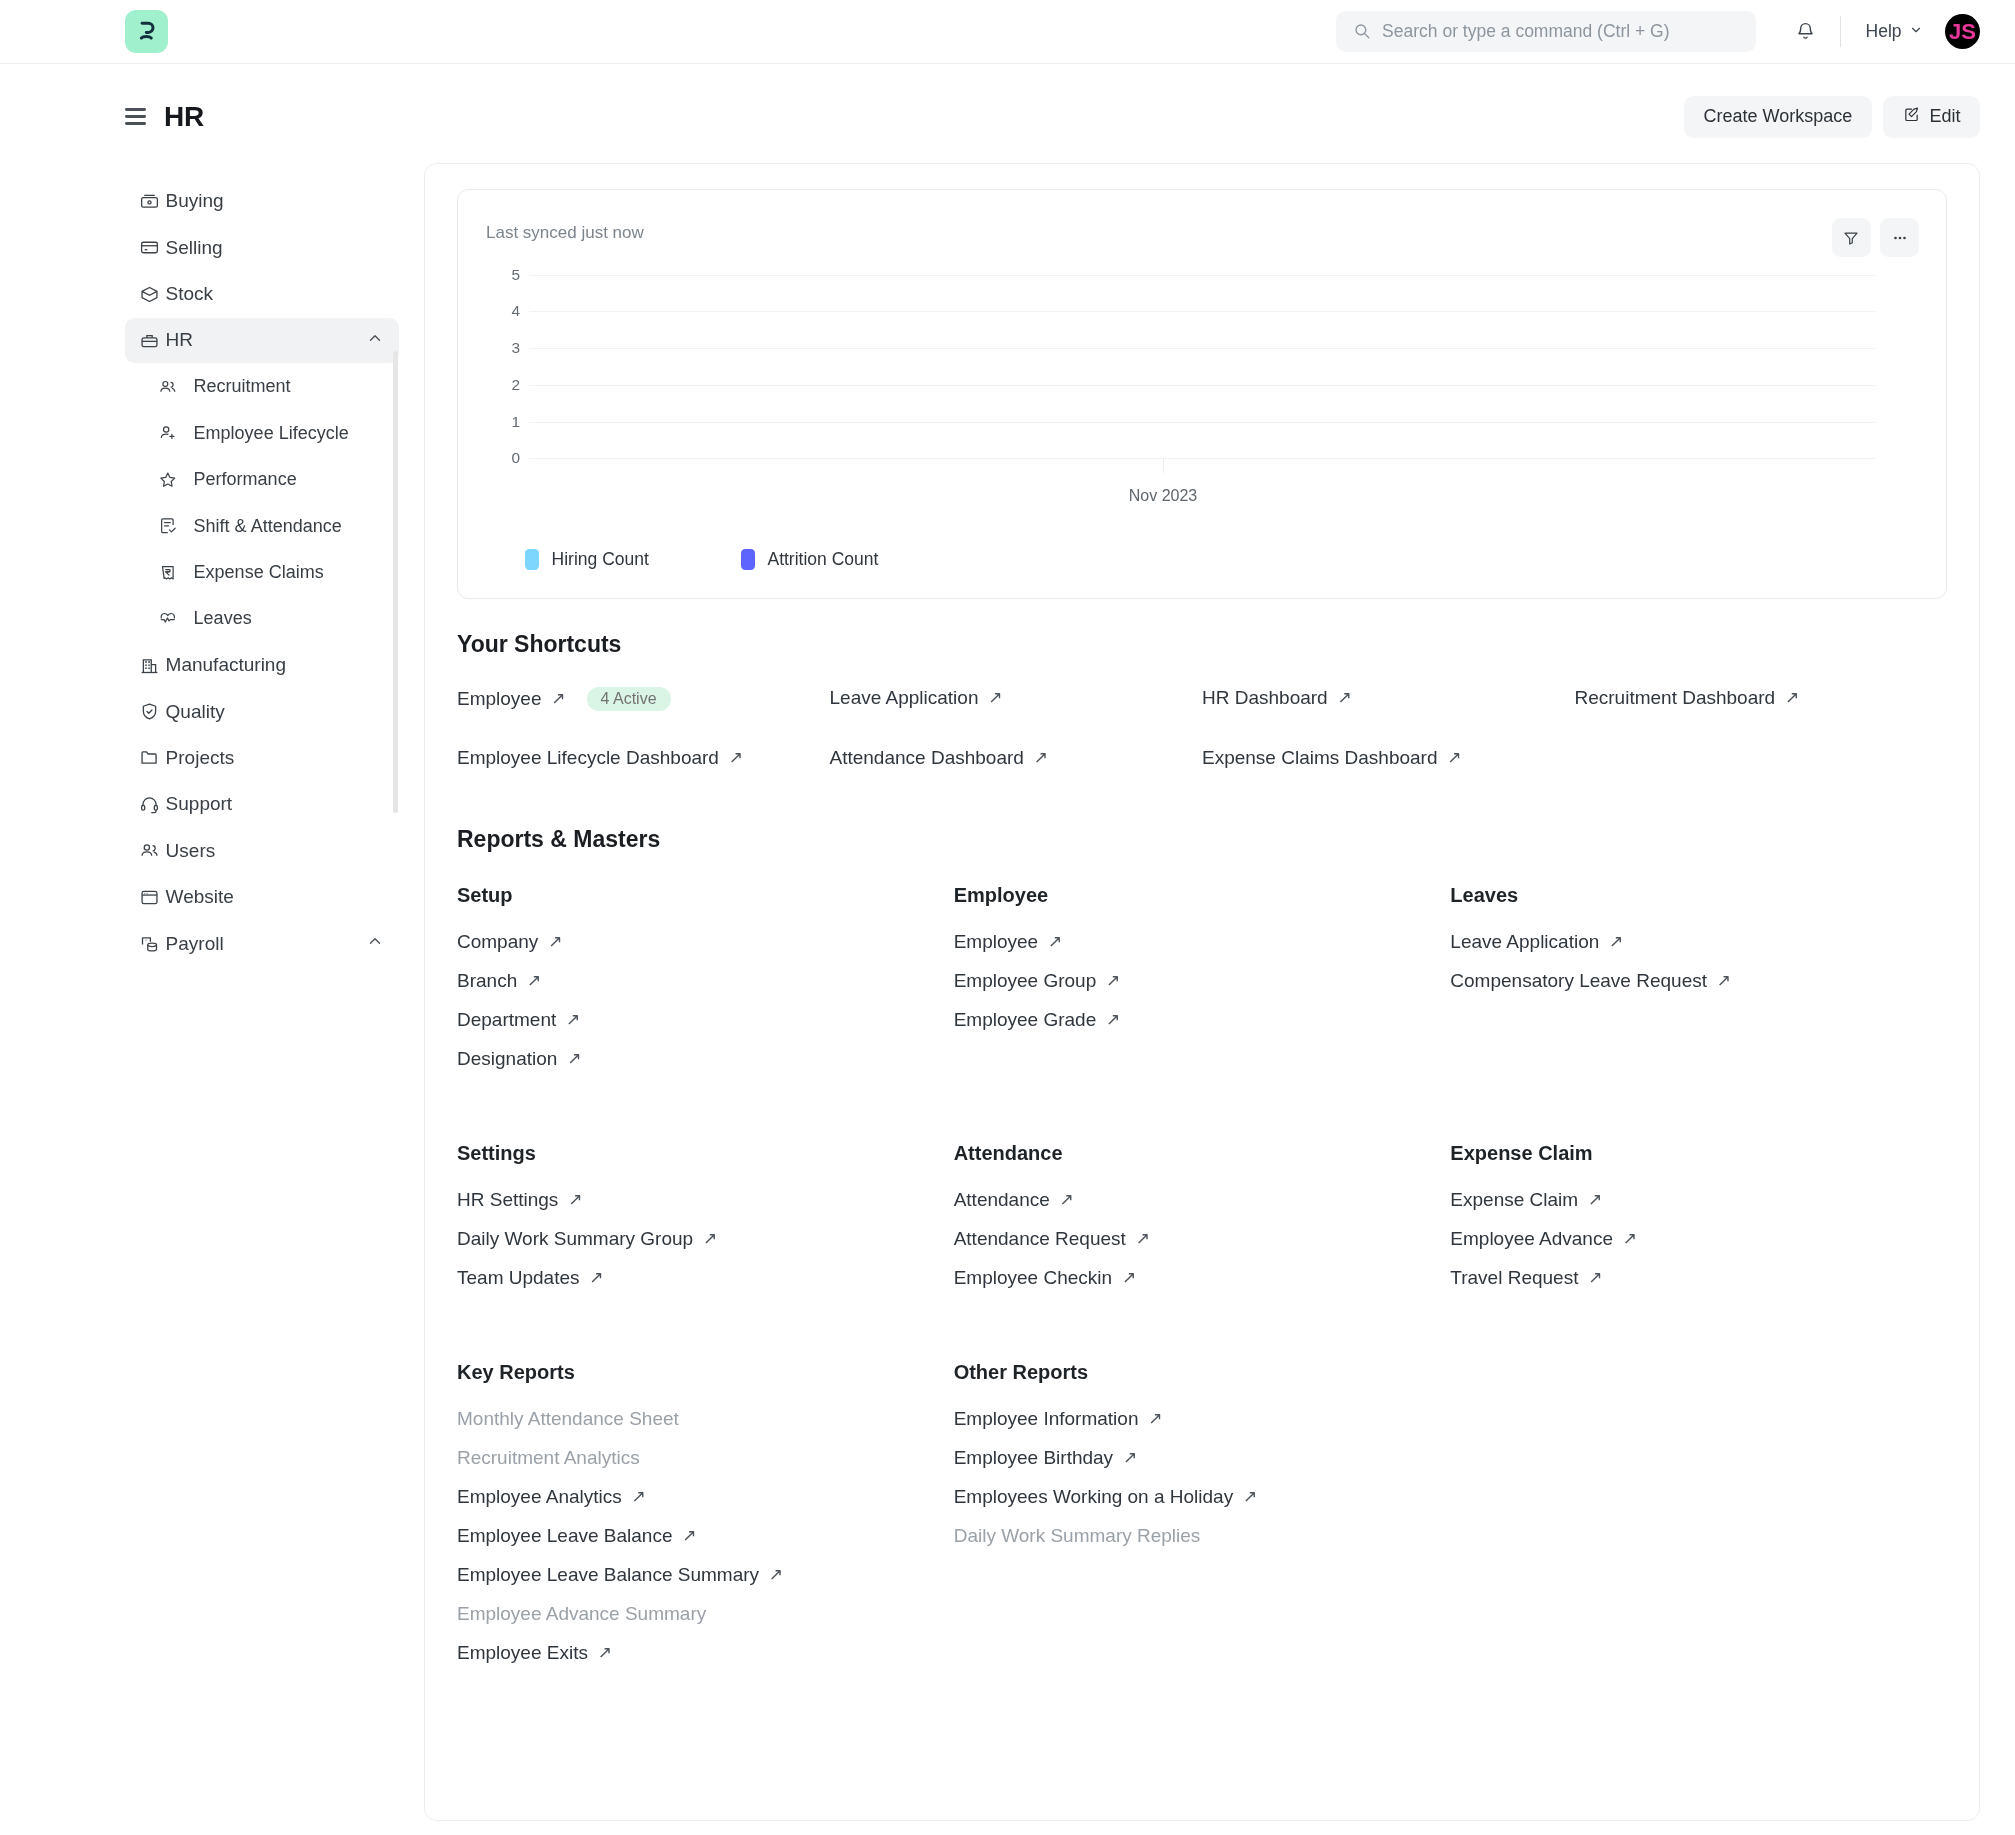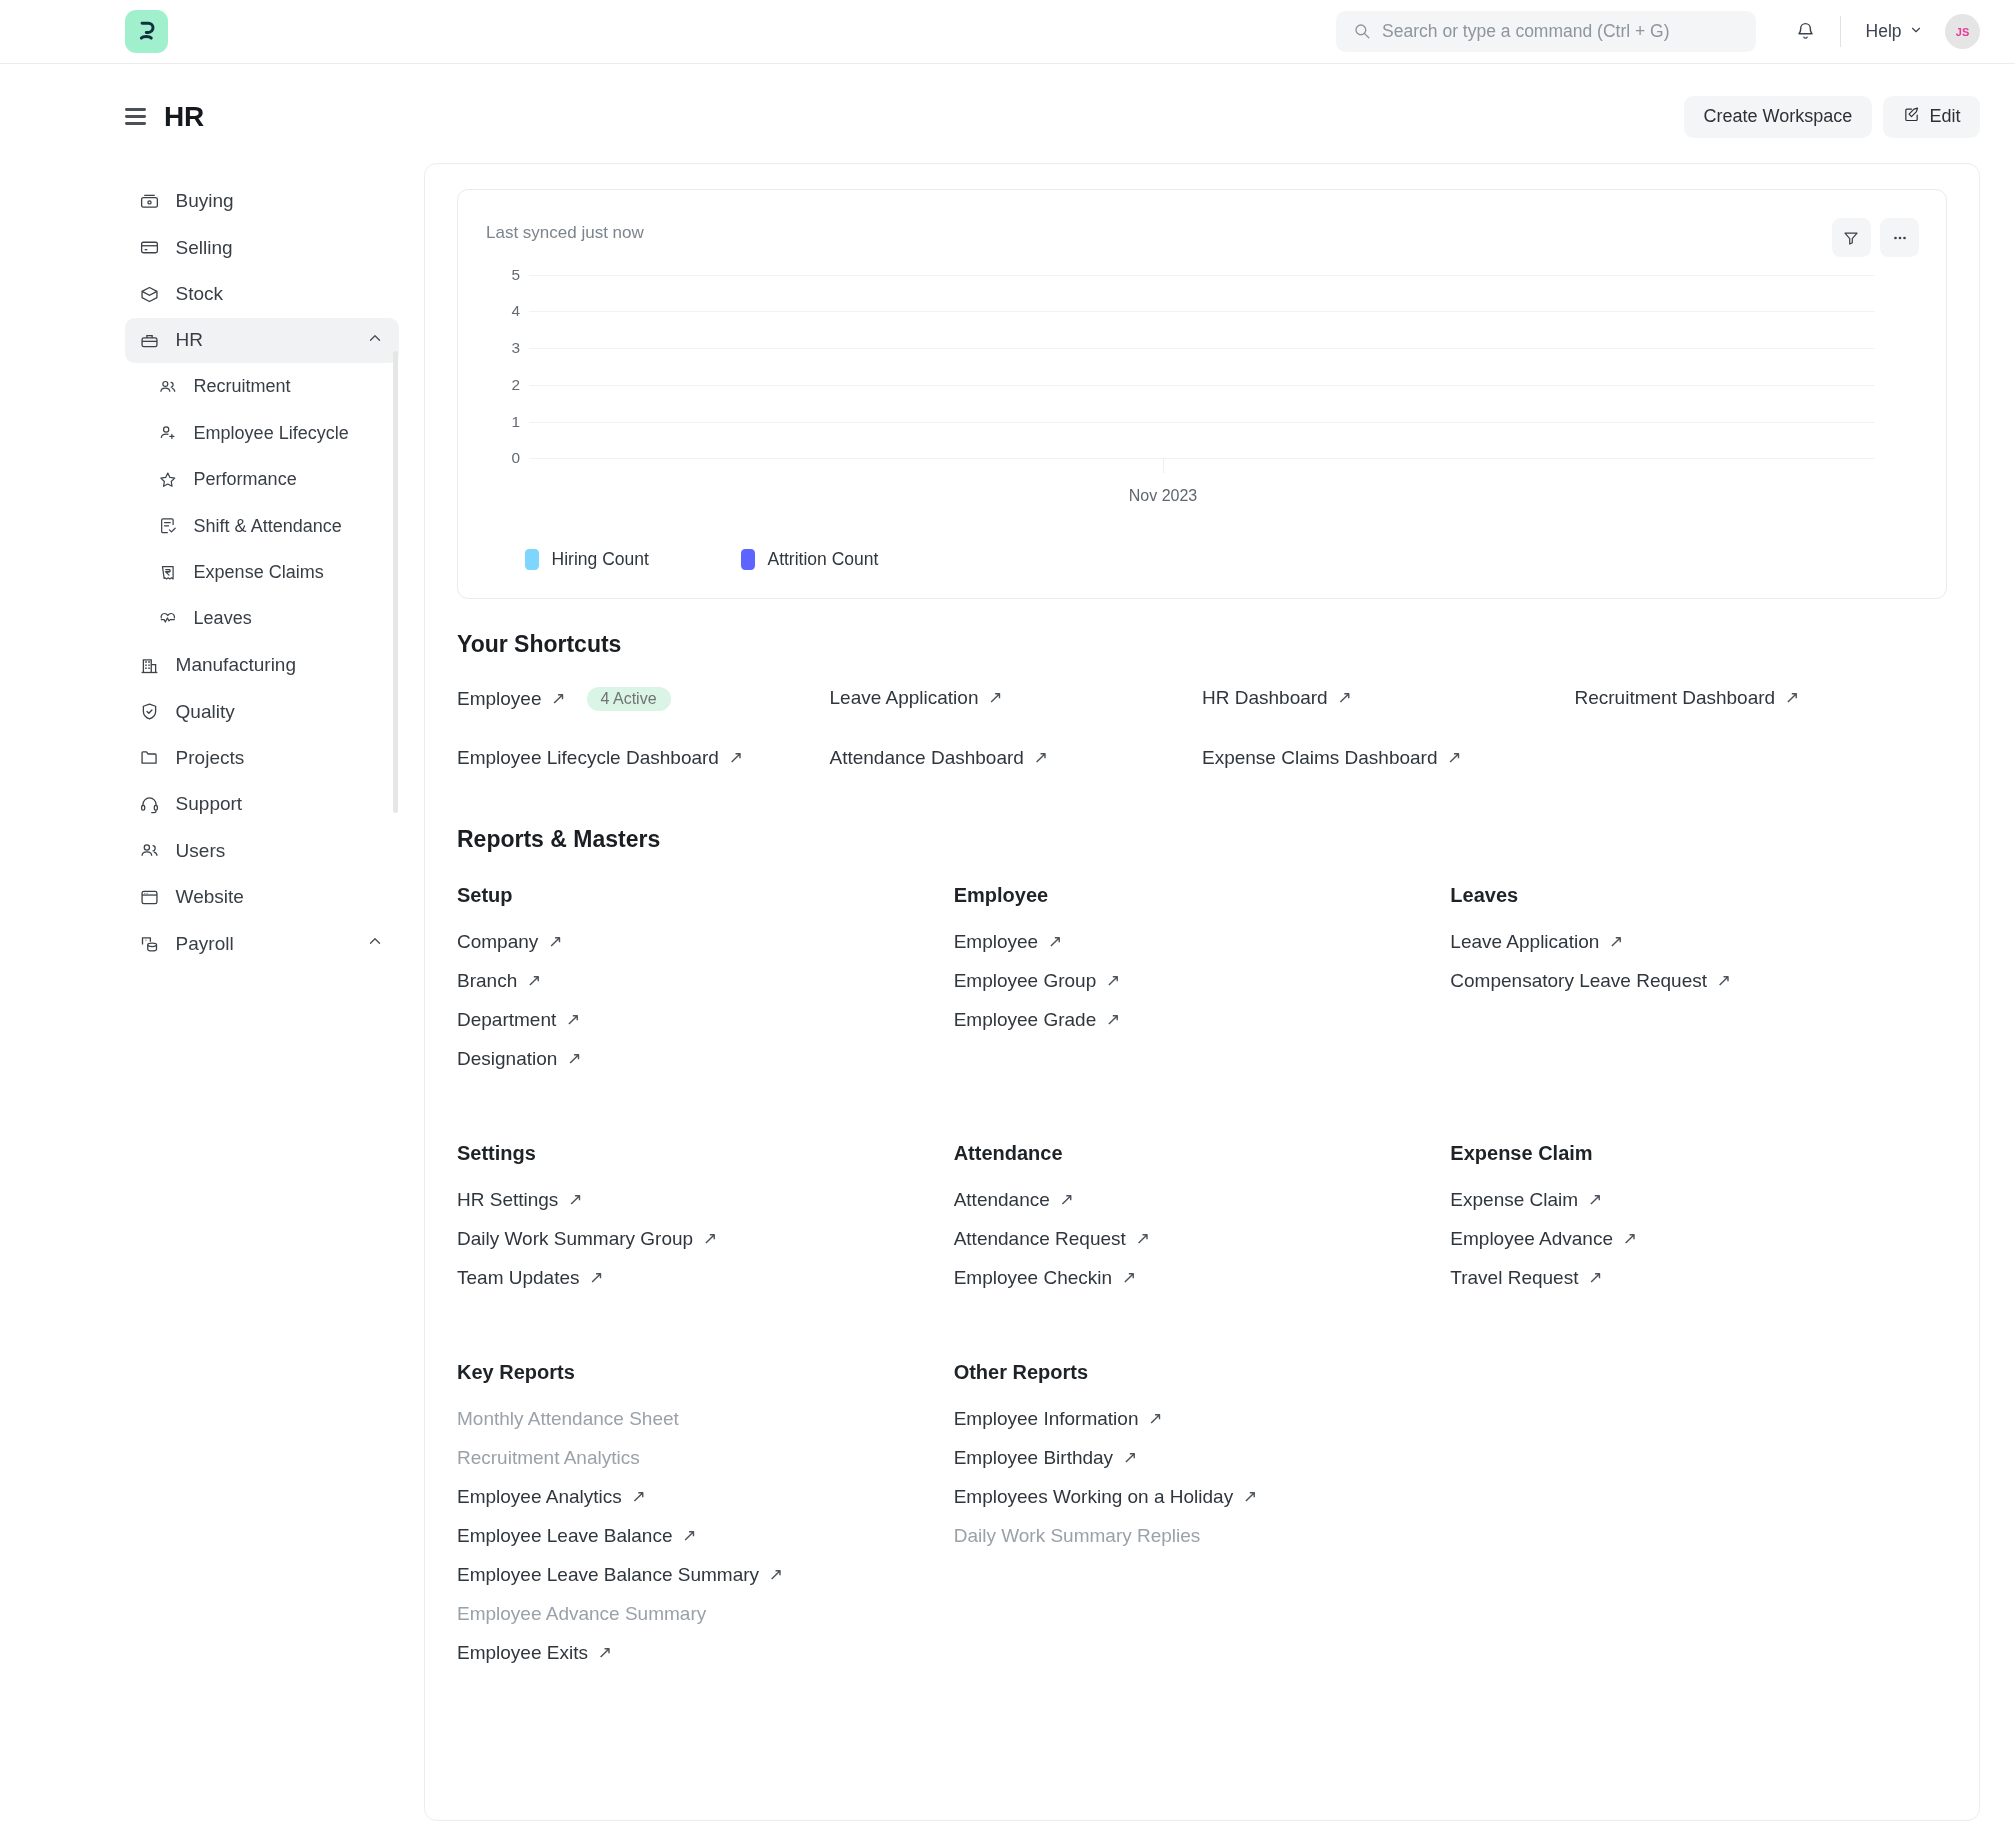--- a/index.html
+++ b/index.html
@@ -38,23 +38,23 @@
   }
   .searchbox .ph { color: #8d959e; font-size: 17.5px; }
   .bell { width: 32px; height: 32px; display:flex; align-items:center; justify-content:center; }
   .divider-v { width: 0.7px; height: 31px; background: #e2e2e2; margin: 0 18px; }
   .help {
     display: flex; align-items: center; gap: 7px;
     font-size: 17.5px; color: #3c4450; padding: 4.2px 7px;
   }
   .avatar {
     width: 35px; height: 35px; border-radius: 50%;
-    background: #e5e5e5; color: #e8389b;
+    background: #000000; color: #e8389b;
     display: flex; align-items: center; justify-content: center;
-    font-size: 11px; font-weight: 600; margin-left: 15.4px;
+    font-size: 22px; font-weight: 600; margin-left: 15.4px;
   }
 
   
   .page-head {
     height: 63px; display: flex; align-items: center;
     padding: 0 35px 0 125px; margin-top: 21px;
   }
   .hamburger { display: flex; flex-direction: column; gap: 4.9px; margin-right: 18px; cursor: pointer; }
   .hamburger span { display:block; width: 21px; height: 2.1px; background: #4a5158; border-radius: 1.4px; }
   .page-title { font-size: 28px; font-weight: 700; letter-spacing: -0.1px; color: #15181c; }
@@ -68,21 +68,21 @@
     cursor: pointer;
   }
 
   
   .body-wrap { display: flex; padding: 0 35px 0 125px; margin-top: 15.4px; }
 
   
   .sidebar { width: 274px; flex: 0 0 274px; position: relative; padding-top: 15.4px; }
   .sb-item {
     height: 45px; display: flex; align-items: center;
-    gap: 14px; padding: 0 15.4px 0 12.6px; border-radius: 9.8px;
+    gap: 4px; padding: 0 15.4px 0 12.6px; border-radius: 9.8px;
     font-size: 19px; color: #383e45; cursor: pointer;
     margin-bottom: 1.4px;
   }
   .sb-item.active { background: #f1f2f3; }
   .sb-item .ic { width: 24px; height: 24px; flex: 0 0 24px; display:flex; align-items:center; justify-content:center; }
   .sb-item .lbl { white-space: nowrap; }
   .sb-item .chev { margin-left: auto; }
   .sb-sub { padding-left: 18px; }
   .sb-sub .sb-item { font-size: 18px; gap: 14px; }
   .sb-scroll {

